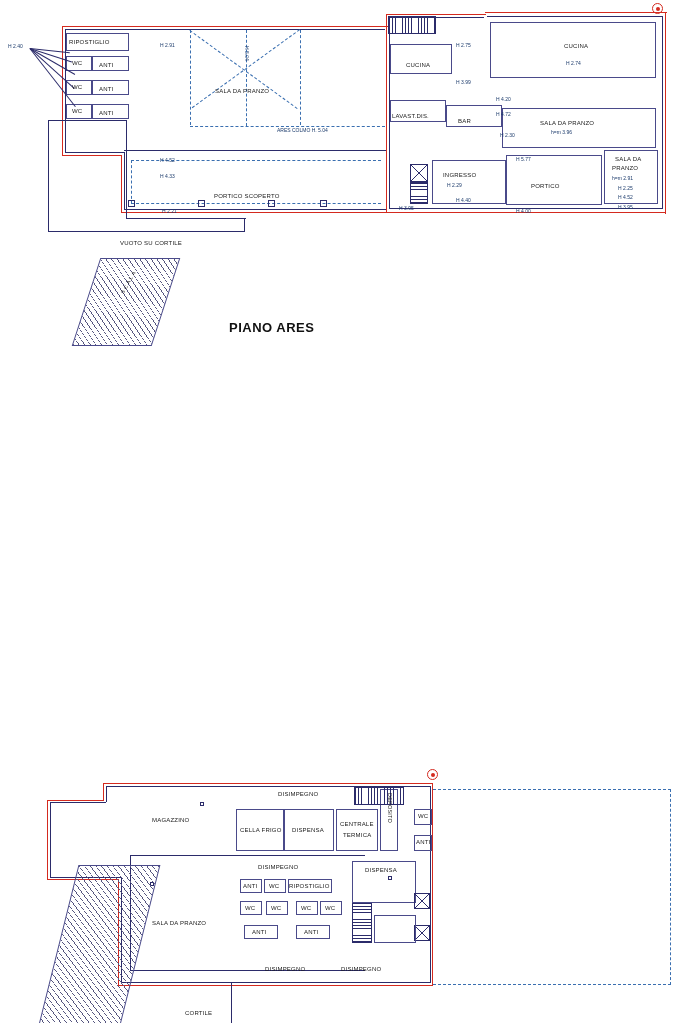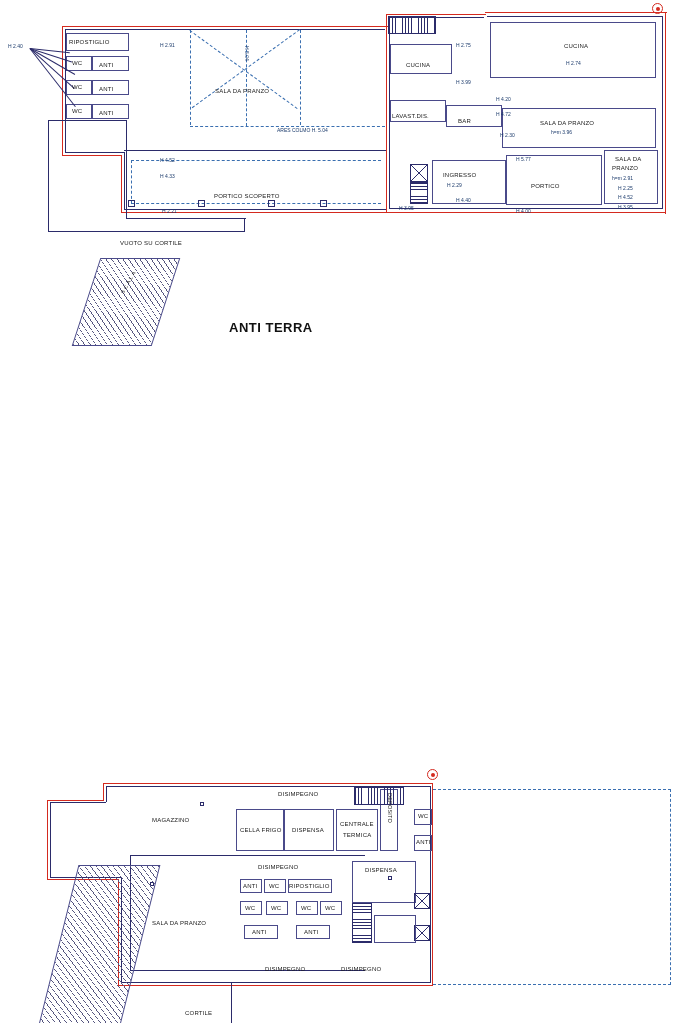--- a/index.html
+++ b/index.html
@@ -152,21 +152,21 @@
   <div class="dim" style="left:516px;top:157px;">H 5.77</div>
   <div class="dim" style="left:447px;top:183px;">H 2.29</div>
   <div class="dim" style="left:456px;top:198px;">H 4.40</div>
   <div class="dim" style="left:399px;top:206px;">H 3.95</div>
   <div class="dim" style="left:516px;top:209px;">H 4.00</div>
   <div class="dim" style="left:618px;top:186px;">H 2.25</div>
   <div class="dim" style="left:618px;top:195px;">H 4.52</div>
   <div class="dim" style="left:618px;top:205px;">H 3.95</div>
   <div class="dim" style="left:612px;top:176px;">h=m 2.91</div>
 
-  <div class="title" style="left:229px;top:320px;">ANTI TERRA</div>
+  <div class="title" style="left:229px;top:320px;">PIANO ARES</div>
 </div>
 
 <div class="plan" style="top:385px;height:365px;">
 
   <div class="redline" style="left:103px;top:398px;width:330px;height:1.4px;"></div>
   <div class="redline" style="left:103px;top:398px;width:1.4px;height:18px;"></div>
   <div class="redline" style="left:47px;top:415px;width:57px;height:1.4px;"></div>
   <div class="redline" style="left:47px;top:415px;width:1.4px;height:80px;"></div>
   <div class="redline" style="left:47px;top:494px;width:72px;height:1.4px;"></div>
   <div class="redline" style="left:118px;top:494px;width:1.4px;height:108px;"></div>

